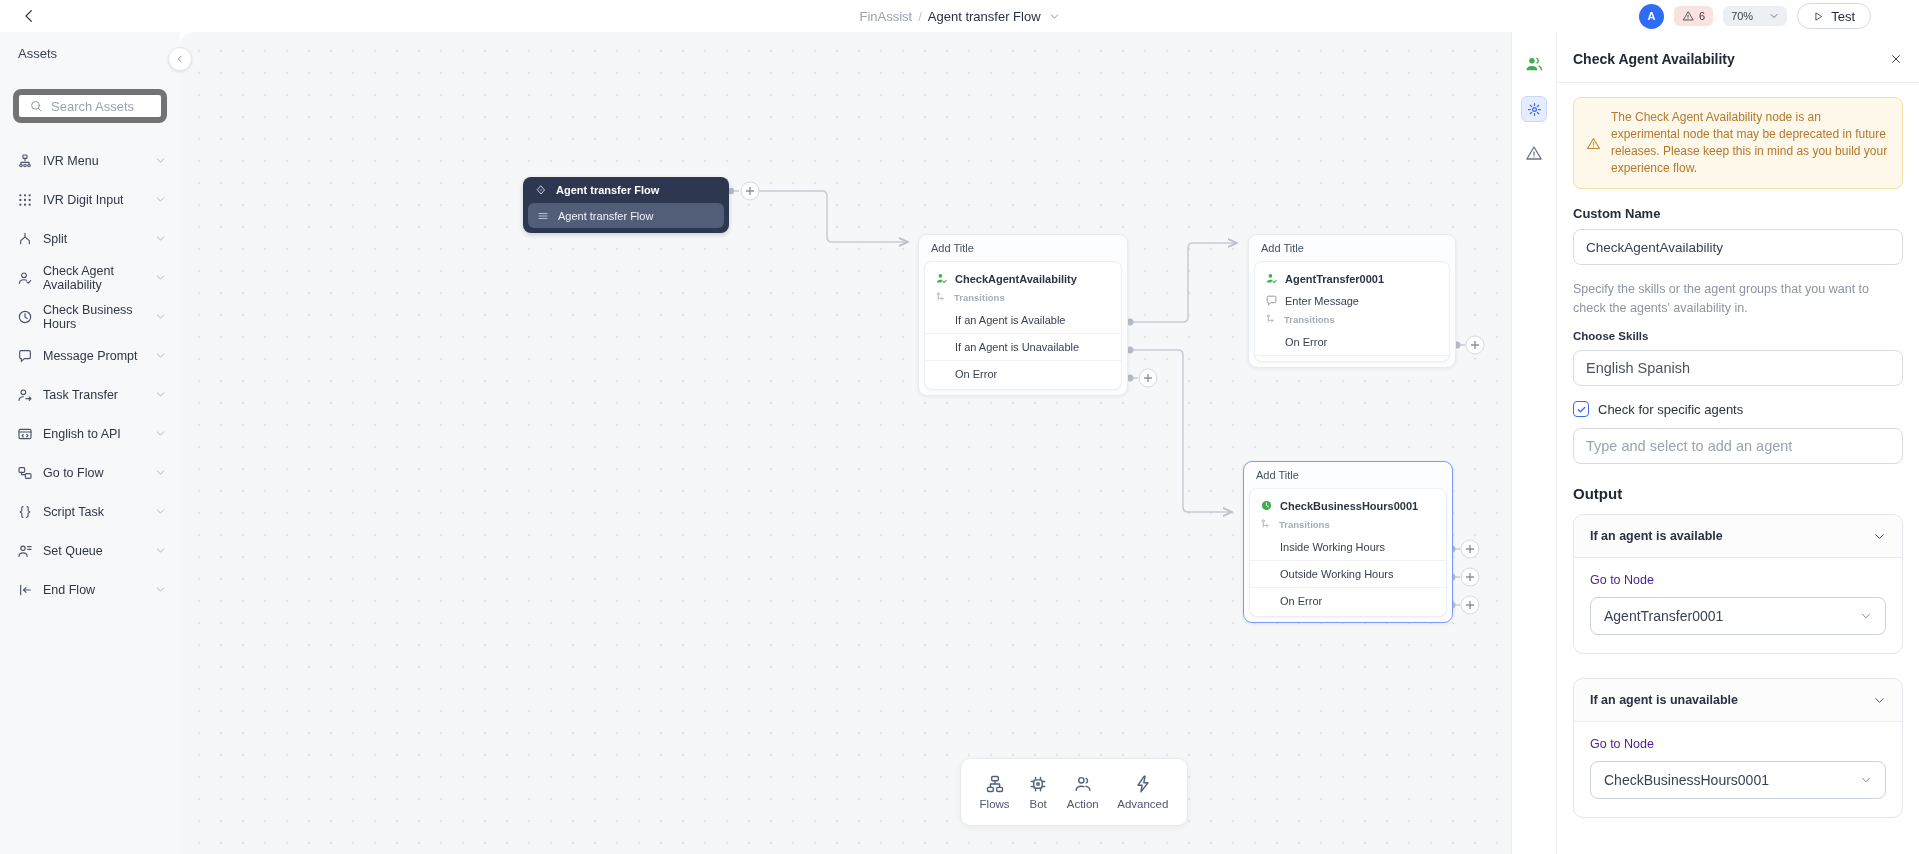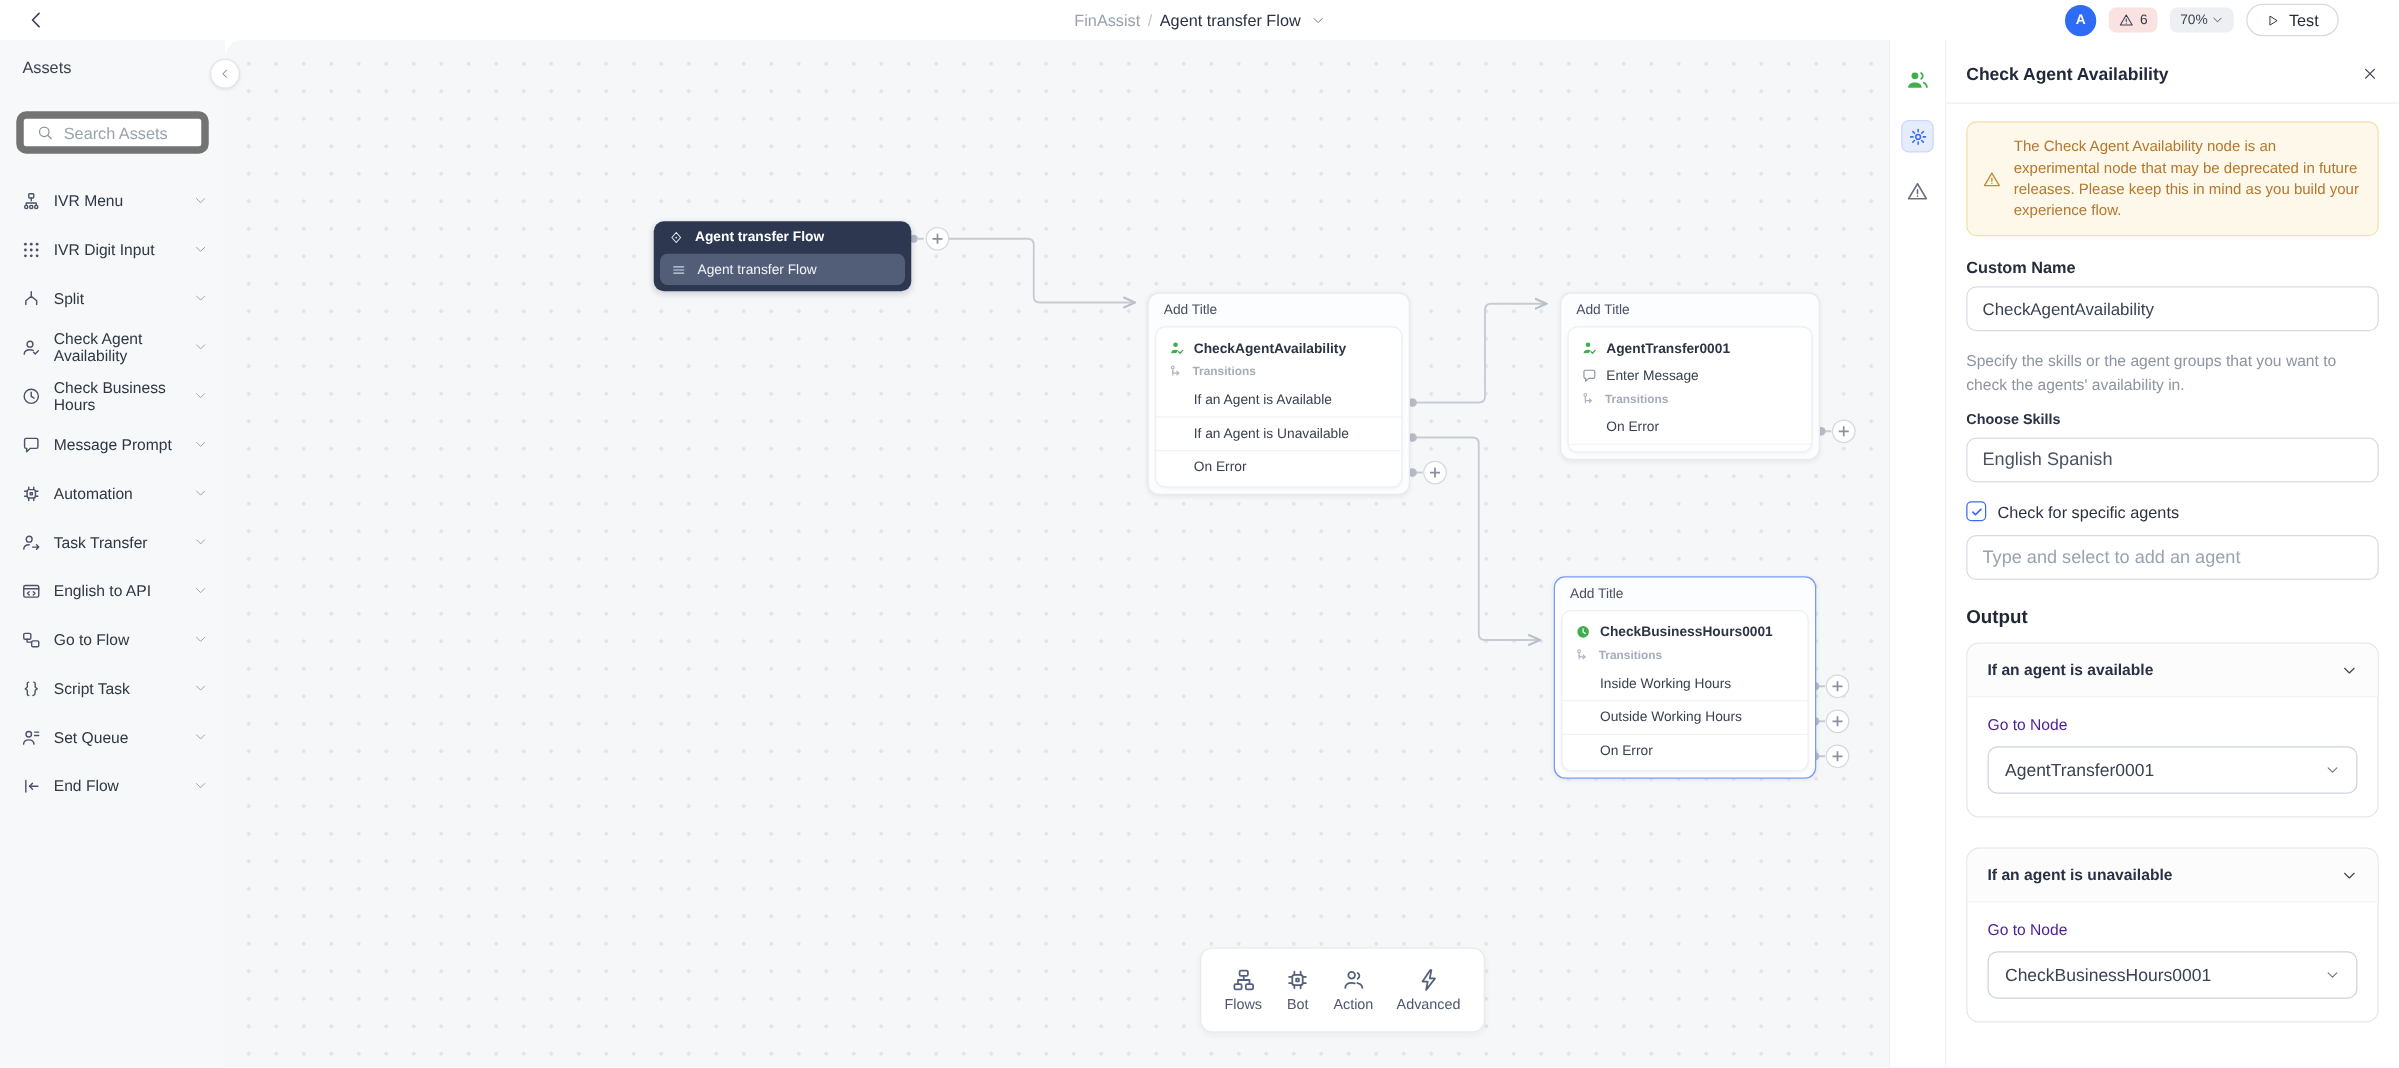--- a/index.html
+++ b/index.html
@@ -13,21 +13,21 @@
   #breadcrumb { position:absolute; left:0; right:0; top:0; height:32px; display:flex; align-items:center; justify-content:center; gap:6px; font-size:13px; }
   #breadcrumb .bc-app { color:#9aa2af; }
   #breadcrumb .bc-sep { color:#c0c5cd; }
   #breadcrumb .bc-flow { color:#2a3140; font-weight:500; }
   #breadcrumb .icn { width:11px; height:11px; color:#6b7480; margin-left:2px; }
   #topbar-right { position:absolute; right:48px; top:0; height:32px; display:flex; align-items:center; gap:10px; }
   #avatar { width:25px; height:25px; border-radius:50%; background:#2e6bf6; color:#fff; font-size:11px; font-weight:bold; display:flex; align-items:center; justify-content:center; cursor:pointer; }
   #warn-badge { height:20px; border-radius:6px; background:#f9e2df; display:flex; align-items:center; gap:5px; padding:0 8px; cursor:pointer; }
   #warn-badge .icn { width:12px; height:12px; color:#3a4252; }
   #warn-badge .cnt { font-size:11px; color:#333a46; }
-  #zoom-pill { height:20px; border-radius:6px; background:#edeff2; display:flex; align-items:center; gap:3px; padding:0 8px; cursor:pointer; }
+  #zoom-pill { height:20px; border-radius:6px; background:#edeff2; display:flex; align-items:center; gap:16px; padding:0 8px; cursor:pointer; }
   #zoom-pill .lvl { font-size:11px; color:#3c4454; }
   #zoom-pill .icn { width:10px; height:10px; color:#3c4454; }
   #test-btn { height:26px; border-radius:14px; border:1px solid #d6dae0; background:#fff; display:flex; align-items:center; gap:7px; padding:0 15px; cursor:pointer; }
   #test-btn .icn { width:11px; height:11px; color:#2a3140; }
   #test-btn .tl { font-size:13px; color:#252c3a; }
 
   
   #sidebar { position:absolute; left:0; top:32px; width:180px; height:822px; background:#f7f8fa; }
   #assets-title { padding:14px 18px 10px; font-size:13px; color:#3a4250; font-weight:500; }
   #search-box { margin:18px 13px 0; height:34px; background:#fff; border:6px solid #737373; border-radius:8px; display:flex; align-items:center; gap:8px; padding:0 10px; }
@@ -253,35 +253,20 @@
           </svg>
         </span>
       </div>
     <div class="side-item">
         <span class="icn si">
           <svg viewBox="0 0 24 24" fill="none" stroke="currentColor" stroke-width="1.7" stroke-linecap="round" stroke-linejoin="round">
             <path d="M4 6a2 2 0 012-2h12a2 2 0 012 2v8a2 2 0 01-2 2h-7l-4.5 4v-4H6a2 2 0 01-2-2z"></path>
           </svg>
         </span>
         <span class="si-label">Message Prompt</span>
-        <span class="icn chev">
-          <svg viewBox="0 0 24 24" fill="none" stroke="currentColor" stroke-width="1.7" stroke-linecap="round" stroke-linejoin="round">
-            <path d="M5 8.5l7 7 7-7"></path>
-          </svg>
-        </span>
-      </div>
-    <div class="side-item">
-        <span class="icn si">
-          <svg viewBox="0 0 24 24" fill="none" stroke="currentColor" stroke-width="1.7" stroke-linecap="round" stroke-linejoin="round">
-            <rect x="7" y="7" width="10" height="10" rx="2.2"></rect>
-            <rect x="10.7" y="10.7" width="2.6" height="2.6"></rect>
-            <path d="M9 4v3M15 4v3M9 17v3M15 17v3M4 9h3M4 15h3M17 9h3M17 15h3"></path>
-          </svg>
-        </span>
-        <span class="si-label">Automation</span>
         <span class="icn chev">
           <svg viewBox="0 0 24 24" fill="none" stroke="currentColor" stroke-width="1.7" stroke-linecap="round" stroke-linejoin="round">
             <path d="M5 8.5l7 7 7-7"></path>
           </svg>
         </span>
       </div>
     <div class="side-item">
         <span class="icn si">
           <svg viewBox="0 0 24 24" fill="none" stroke="currentColor" stroke-width="1.7" stroke-linecap="round" stroke-linejoin="round">
             <circle cx="9.5" cy="8" r="3.5"></circle>

